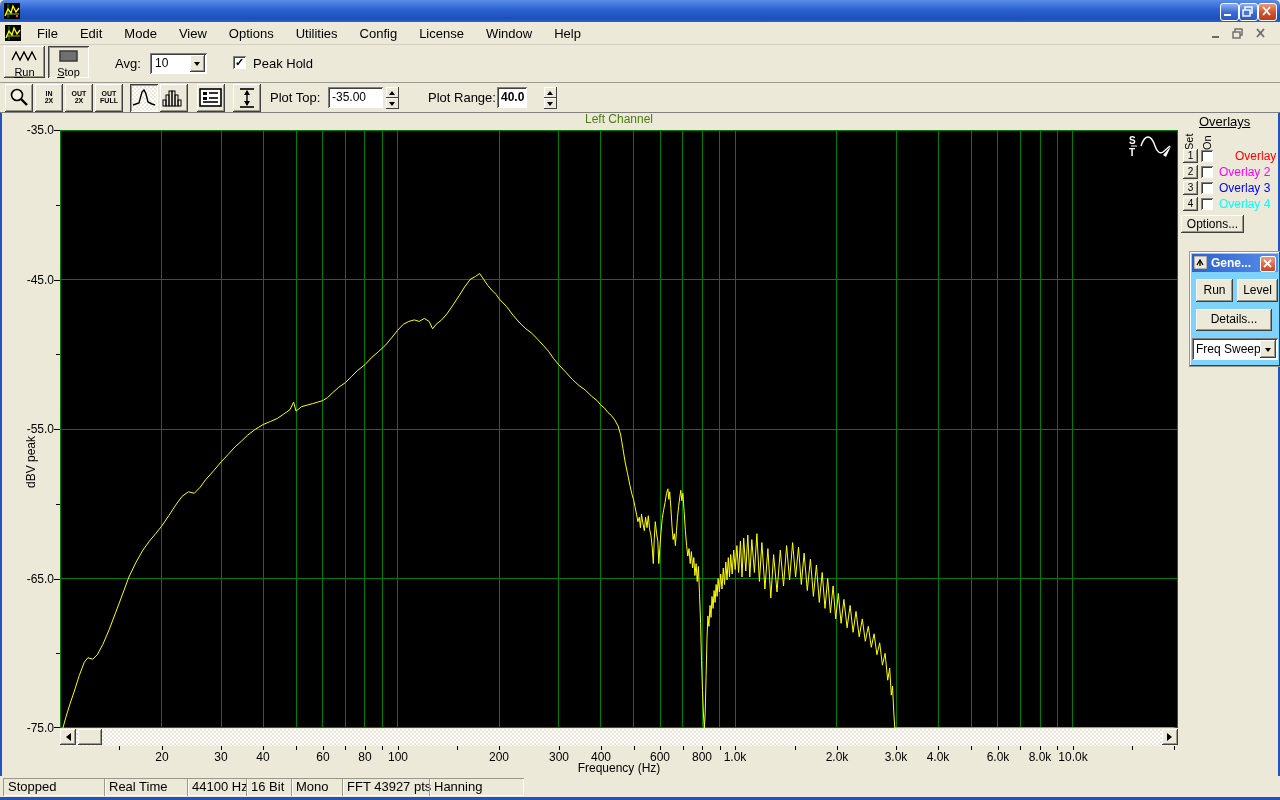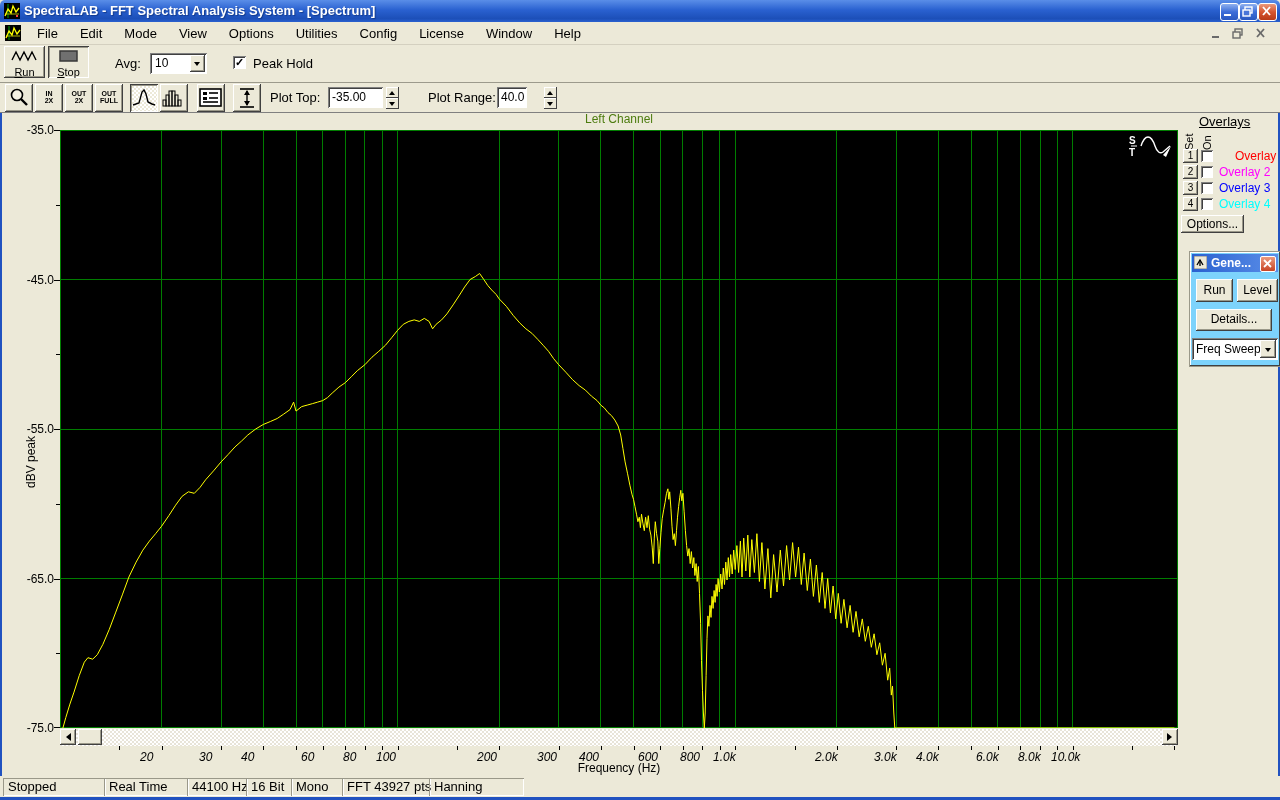--- a/index.html
+++ b/index.html
@@ -50,21 +50,21 @@
   .tri-right{width:0;height:0;border:4px solid transparent;border-left:5px solid #000;
     position:absolute;left:5px;top:4px;}
   .checkbox{width:13px;height:13px;background:#fff;
     box-shadow:inset 1px 1px 0 #808080,inset -1px -1px 0 #fff,inset 2px 2px 0 #404040;
     font-size:11px;font-weight:bold;line-height:13px;text-align:center;}
   
   #plot-title{font-size:12px;color:#4d7c0f;text-align:center;}
   #plot-svg{background:#000;display:block;}
   .ylab{position:absolute;width:48px;text-align:right;font-size:12px;color:#000;}
   .ytick{position:absolute;height:1px;background:#000;}
-  .xlab{position:absolute;width:44px;text-align:left;font-size:12px;color:#000;font-style:italic;}
+  .xlab{position:absolute;width:44px;text-align:center;font-size:12px;color:#000;}
   .xtick{position:absolute;width:1px;height:4px;background:#000;}
   #ylabel-rot{writing-mode:vertical-rl;transform:rotate(180deg);font-size:12px;color:#000;}
   #xlabel{font-size:12px;text-align:center;}
   
   #hscroll{background-image:linear-gradient(45deg,#fff 25%,transparent 25%,transparent 75%,#fff 75%),
     linear-gradient(45deg,#fff 25%,transparent 25%,transparent 75%,#fff 75%);
     background-size:4px 4px;background-position:0 0,2px 2px;background-color:#e8e4d8;}
   .sbtn{width:16px;height:16px;}
   
   .rot-lab{writing-mode:vertical-rl;transform:rotate(180deg);font-size:11px;color:#000;}
@@ -95,21 +95,20 @@
   <div class="abs frame" style="left:0;top:797px;width:1280px;height:3px;"></div>
 
   <div class="abs" id="titlebar">
     <svg class="abs" style="left:4px;top:3px;" width="16" height="16">
       <rect x="0" y="0" width="16" height="16" fill="#000"></rect>
       <line x1="4" y1="1" x2="4" y2="15" stroke="#00a000" stroke-width="1"></line>
       <line x1="1" y1="11" x2="15" y2="11" stroke="#b0b000" stroke-width="1"></line>
       <polyline points="1,13 4,6 7,10 9,3 12,9 15,5" stroke="#ffff00" stroke-width="1.3" fill="none"></polyline>
       <rect x="12" y="12" width="2" height="2" fill="#ff4040"></rect>
     </svg>
-    <span class="ttl">SpectraLAB - FFT Spectral Analysis System - [Spectrum]</span>
     <div class="capbtn" style="right:41px;">
       <svg width="12" height="11">
           <rect x="1" y="8" width="7" height="2" fill="#fff"></rect>
         </svg>
     </div>
     <div class="capbtn" style="right:22px;">
       <svg width="12" height="11">
         <rect x="3" y="1" width="7" height="6" fill="none" stroke="#fff" stroke-width="1.4"></rect>
         <rect x="1" y="4" width="7" height="6" fill="#4a76d8" stroke="#fff" stroke-width="1.4"></rect>
       </svg>
@@ -245,21 +244,21 @@
     </div>
     <div class="abs spinner" style="left:386px;top:4px;">
       <div class="spinbtn">
           <div class="tri-up"></div>
         </div>
       <div class="spinbtn">
           <div class="tri-down"></div>
         </div>
     </div>
     <span class="abs lab" style="left:428px;top:7px;">Plot Range:</span>
-    <div class="abs field" style="left:497px;top:4px;width:30px;height:21px;">
+    <div class="abs field" style="left:497px;top:4px;width:30px;height:21px;font-weight:bold;">
       <span style="position:absolute;left:4px;top:3px;font-size:12px;">40.0</span>
     </div>
     <div class="abs spinner" style="left:544px;top:4px;">
       <div class="spinbtn">
           <div class="tri-up"></div>
         </div>
       <div class="spinbtn">
           <div class="tri-down"></div>
         </div>
     </div>

